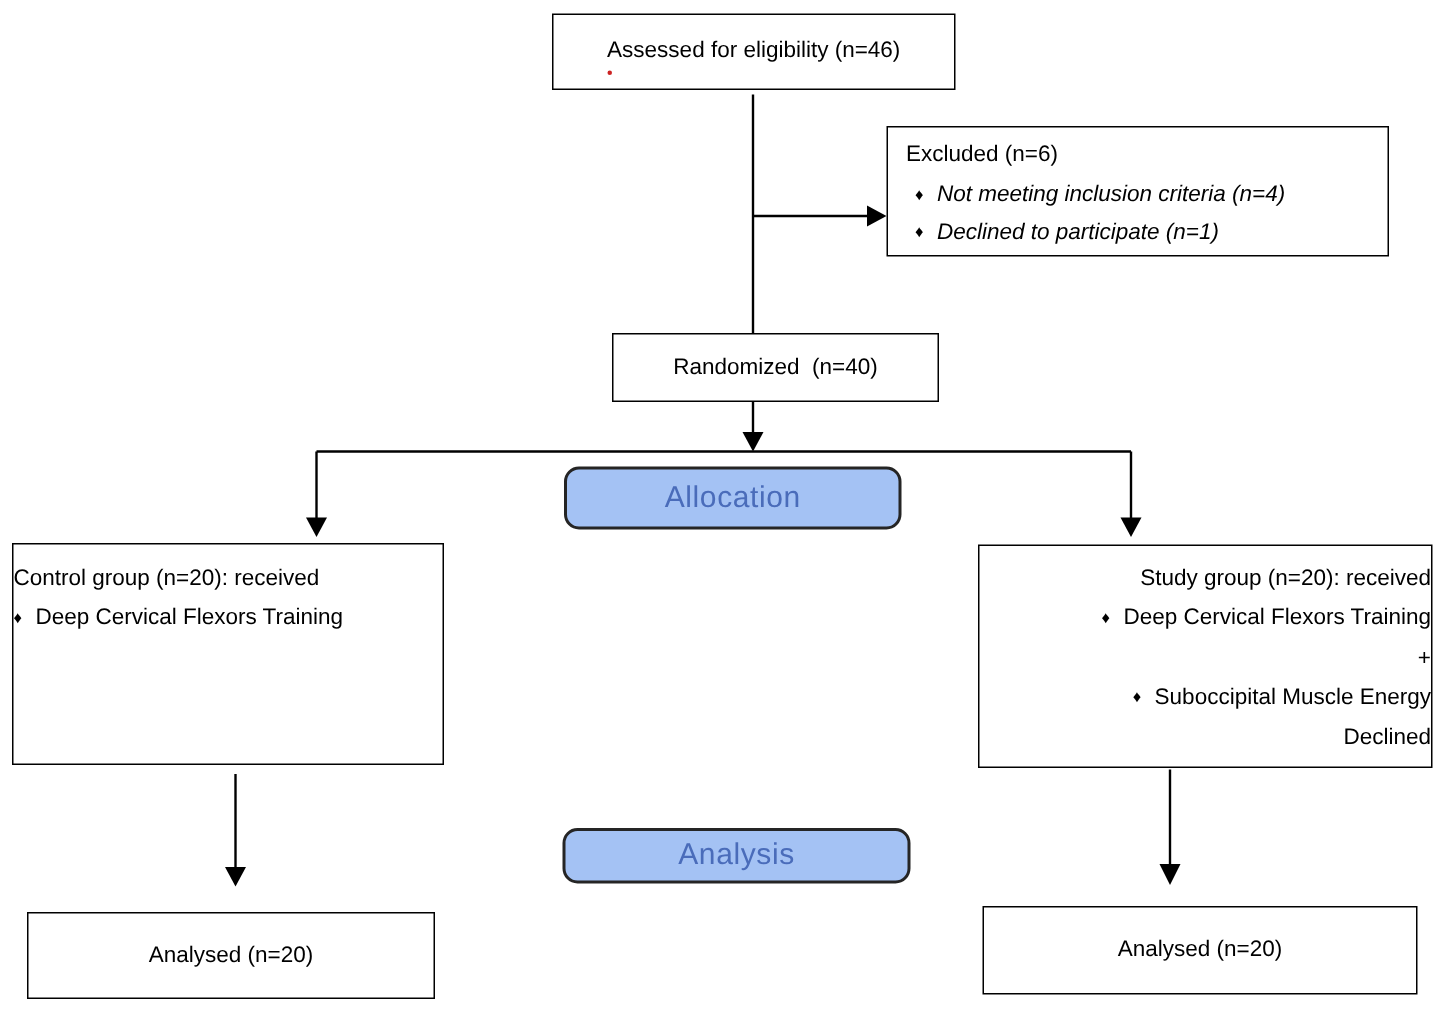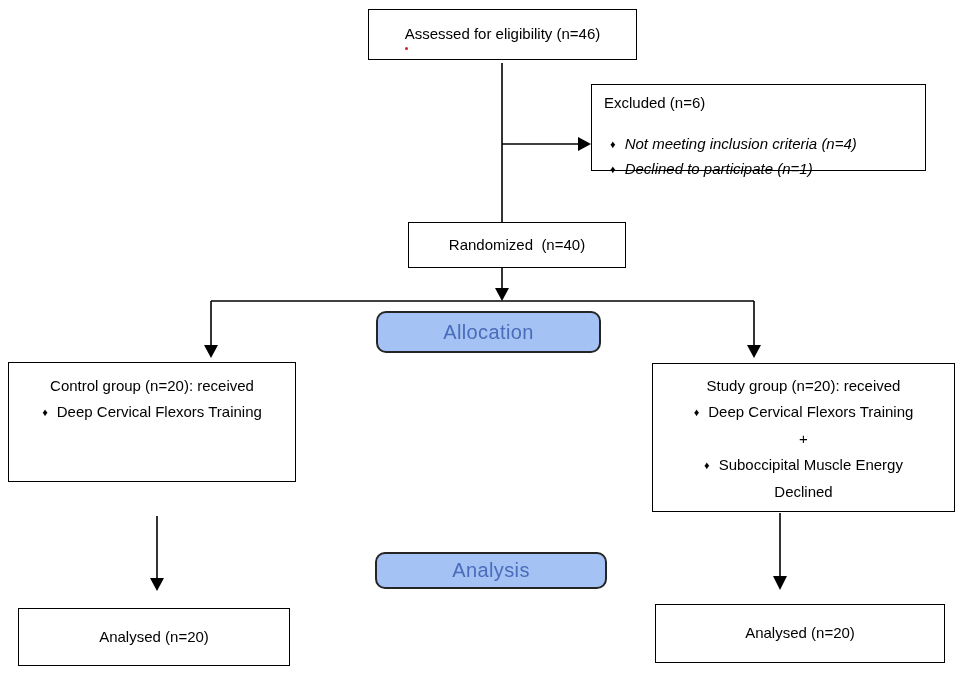--- a/index.html
+++ b/index.html
@@ -36,42 +36,42 @@
     display:flex;
     align-items:center;
     justify-content:center;
     text-align:center;
   }
   .label{white-space:pre;}
 
   .box-assessed{left:368px;top:9px;width:269px;height:51px;}
   .box-excluded{left:591px;top:84px;width:335px;height:87px;padding:9px 12px;}
   .box-randomized{left:408px;top:222px;width:218px;height:46px;}
-  .box-control{left:8px;top:362px;width:288px;height:120px;padding-top:10px;text-align:center;}
-  .box-study{left:652px;top:363px;width:303px;height:149px;padding-top:9px;text-align:center;}
+  .box-control{left:8px;top:362px;width:288px;height:148px;padding-top:10px;text-align:left;}
+  .box-study{left:652px;top:363px;width:303px;height:149px;padding-top:9px;text-align:right;}
   .box-analysed-left{left:18px;top:608px;width:272px;height:58px;}
   .box-analysed-right{left:655px;top:604px;width:290px;height:59px;}
 
   .banner{
     position:absolute;
     background:var(--banner-fill);
     border:2px solid var(--banner-border);
     border-radius:10px;
     box-sizing:border-box;
     display:flex;
     align-items:center;
     justify-content:center;
     font-size:20px;
     letter-spacing:0.4px;
     color:var(--banner-text);
   }
   .banner-allocation{left:376px;top:311px;width:225px;height:42px;}
   .banner-analysis{left:375px;top:552px;width:232px;height:37px;}
 
-  .excluded-title{margin-bottom:19px;}
+  .excluded-title{margin-bottom:5px;}
   .bullet-row{margin-left:6px;line-height:24px;font-style:italic;}
   .bullet{font-size:11px;margin-right:9px;position:relative;top:-1px;}
 
   .group-line{line-height:26px;}
   .joiner{line-height:26px;}
 
   .red-dot{
     position:absolute;
     left:405px;top:47px;
     width:3px;height:3px;

